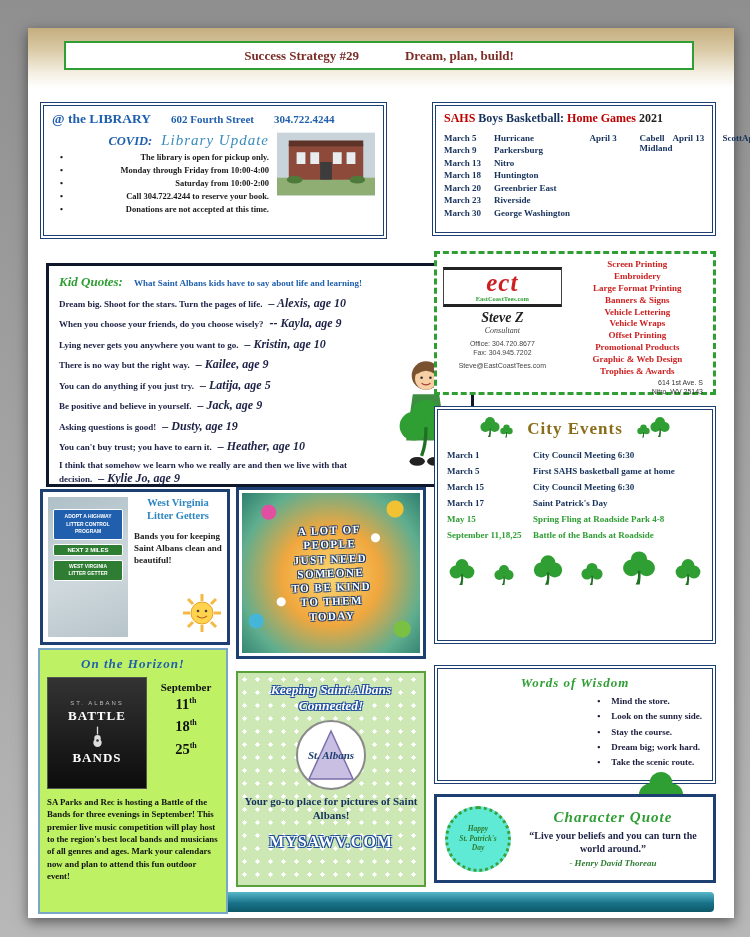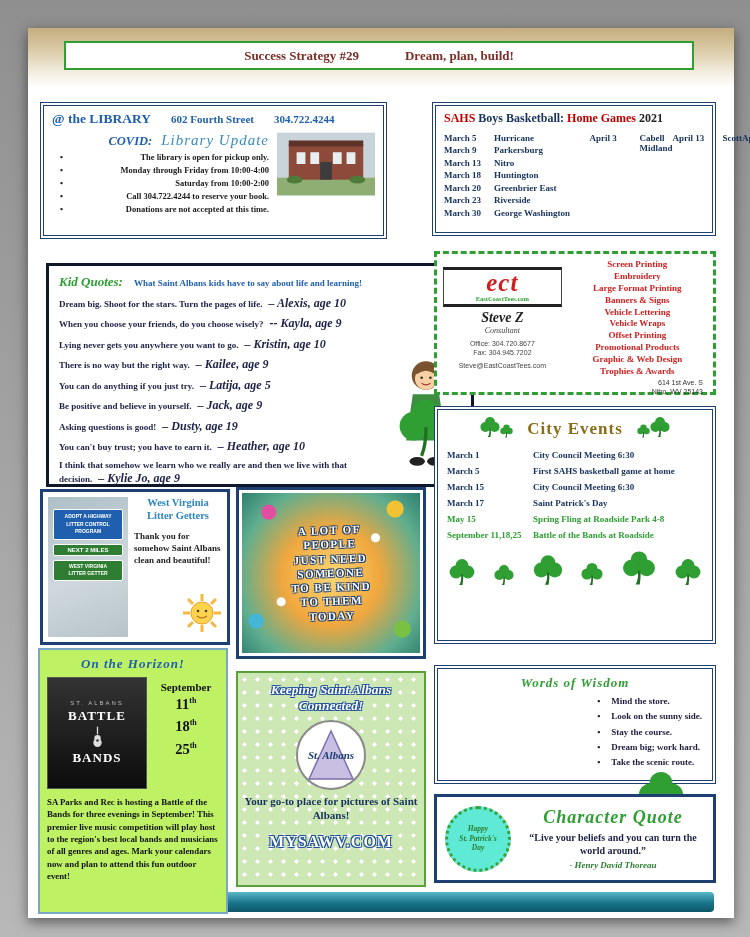--- a/index.html
+++ b/index.html
@@ -120,21 +120,21 @@
   .ww-list { flex:1; }
   .ww-list li { list-style:none; position:relative; padding-left:30px; font-size:9px; font-weight:bold; color:#1c1c3c; line-height:1.7; }
   .ww-list li::before { content:"•"; position:absolute; left:16px; }
   .ww-sham { margin-right:18px; }
 
   
   .box-character { left:406px; top:766px; width:282px; height:89px; border:3px solid #1d3f72; padding:5px 8px; display:flex; gap:10px; align-items:center; }
   .wreath { width:66px; height:66px; flex:none; border-radius:50%; border:3px dotted #3aa13a; background:#5eead4; display:flex; flex-direction:column; align-items:center; justify-content:center; }
   .wreath div { font-size:7.5px; font-style:italic; font-weight:bold; color:#2e7d32; line-height:1.25; }
   .cq-right { flex:1; text-align:center; }
-  .cq-title { font-size:18px; font-style:italic; font-weight:bold; color:#2f9e33; letter-spacing:1px; }
+  .cq-title { font-size:15px; font-style:italic; font-weight:bold; color:#2f9e33; letter-spacing:1px; }
   .cq-quote { font-size:10px; font-weight:bold; color:#1c2145; line-height:1.3; margin-top:3px; }
   .cq-attr { font-size:9px; font-weight:bold; font-style:italic; color:#2e7d32; margin-top:3px; }
 
   .bottom-bar { position:absolute; left:10px; top:864px; width:676px; height:20px; z-index:0;
     background:linear-gradient(180deg,#58b7c9,#19738a 55%,#0d5868); border-radius:4px; }
 </style>
 </head>
 <body>
 
 <svg width="0" height="0" style="position:absolute">
@@ -382,21 +382,21 @@
           <div>PROGRAM</div>
         </div>
         <div class="sign-green sign-mid">NEXT 2 MILES</div>
         <div class="sign-green sign-bot">
           <div>WEST VIRGINIA</div>
           <div>LITTER GETTER</div>
         </div>
       </div>
       <div class="lit-right">
         <div class="lit-title">West Virginia Litter Getters</div>
-        <div class="lit-body">Thank you for somehow Saint Albans clean and beautiful!</div>
+        <div class="lit-body">Bands you for keeping Saint Albans clean and beautiful!</div>
         <div class="sun">
           <svg viewBox="0 0 40 40" width="40" height="40">
             <g stroke="#f4b942" stroke-width="3">
               <line x1="20" y1="1" x2="20" y2="8"></line>
                 <line x1="20" y1="32" x2="20" y2="39"></line>
               <line x1="1" y1="20" x2="8" y2="20"></line>
                 <line x1="32" y1="20" x2="39" y2="20"></line>
               <line x1="6" y1="6" x2="11" y2="11"></line>
                 <line x1="29" y1="29" x2="34" y2="34"></line>
               <line x1="6" y1="34" x2="11" y2="29"></line>

